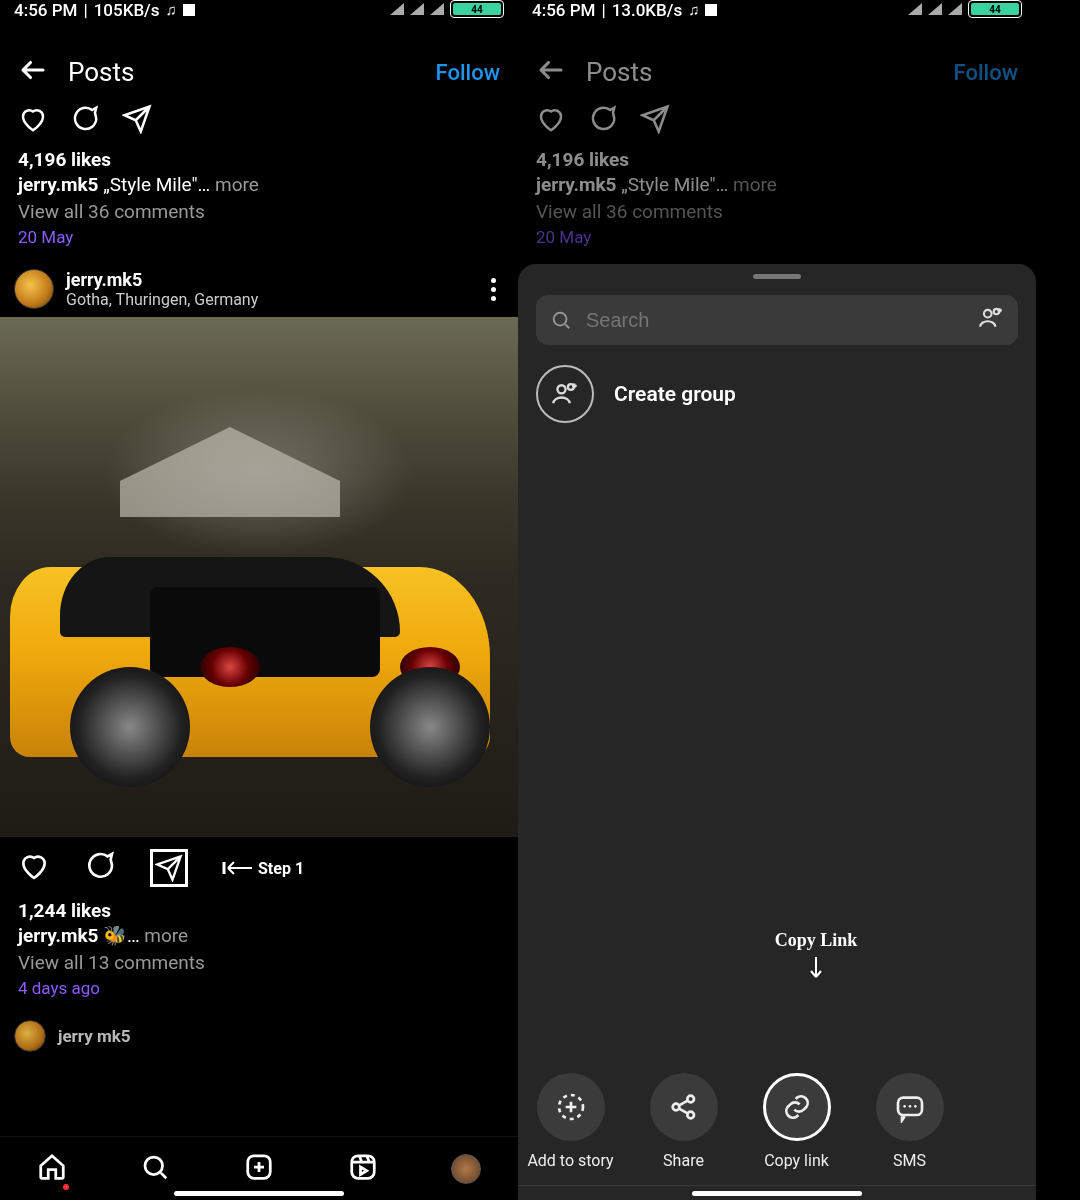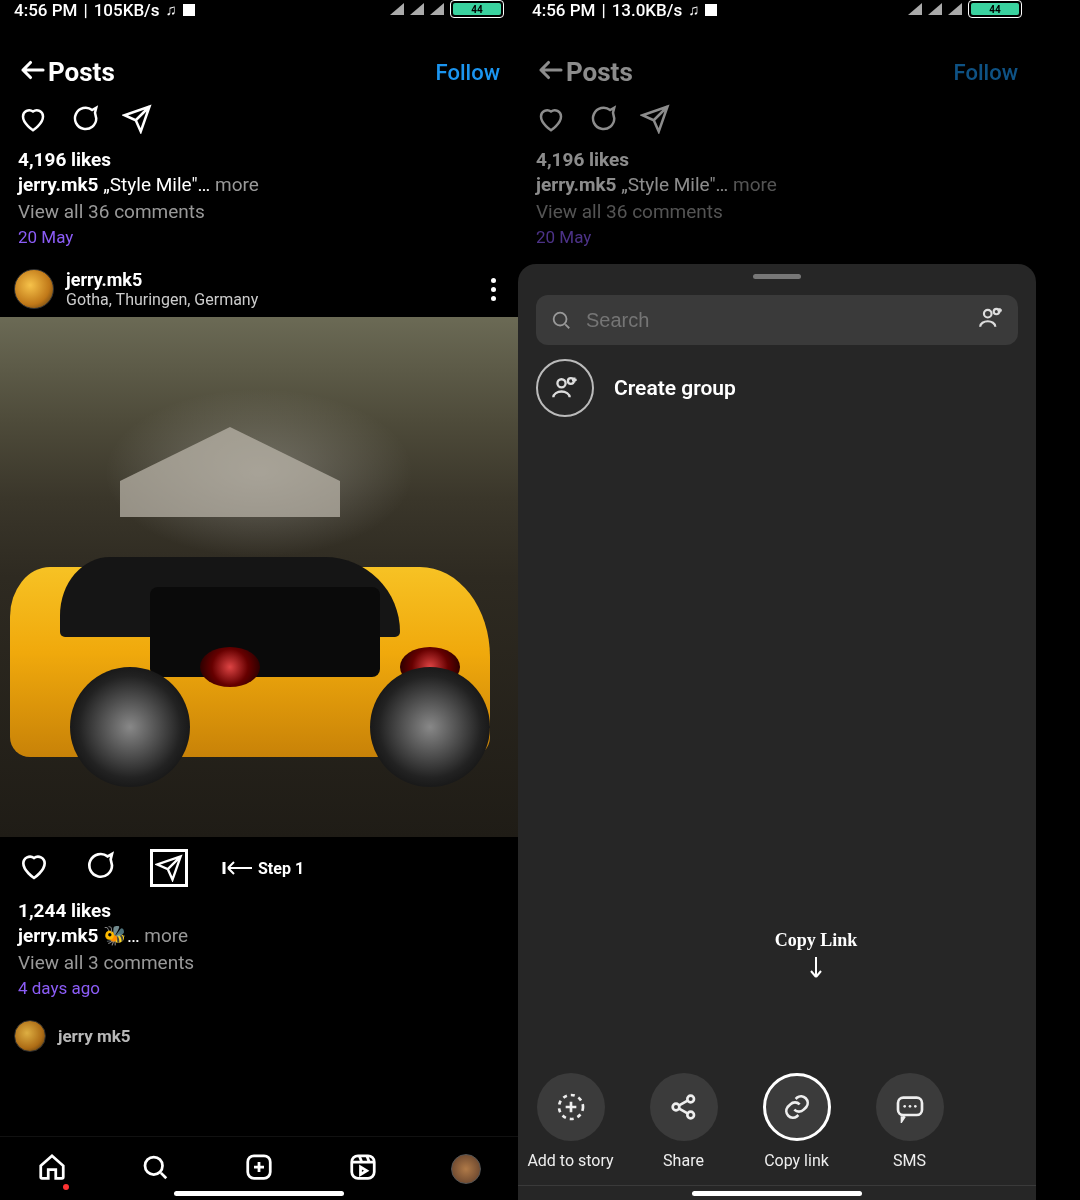--- a/index.html
+++ b/index.html
@@ -46,21 +46,21 @@
     position:relative; height:18px;
   }
   .batt .fill { background:#3ad29f; width:48px; height:12px; border-radius:2px; color:#000; font-size:10px; display:flex; align-items:center; justify-content:center; font-weight:700;}
   
   .header {
     height: 56px;
     display:flex;
     align-items:center;
     padding: 0 18px;
   }
-  .header .title { font-size: 26px; font-weight: 700; }
+  .header .title { font-size: 26px; font-weight: 400; margin-left: 20px; }
   .header .follow { margin-left:auto; color:#1b95f0; font-size:22px; font-weight:500; }
   .back-arrow svg { width: 30px; height: 30px; stroke:#fff; }
   .dim .header .title,
   .dim .header .follow,
   .dim .back-arrow svg { opacity: .55; }
   
   .action-row {
     display:flex; gap: 22px; padding: 4px 18px 2px 18px;
     align-items:center;
   }
@@ -152,21 +152,21 @@
   .nav .home-dot { position:absolute; bottom:10px; left:63px; width:6px; height:6px; background:#f33; border-radius:50%;}
 
   
   .sheet {
     position:absolute; left:0; top:264px; width:518px; bottom:0;
     background:#262626; border-radius:18px 18px 0 0;
     display:flex; flex-direction:column;
   }
   .grabber { width:48px; height:5px; background:#777; border-radius:3px; margin:10px auto 12px auto;}
   .searchbar {
-    margin: 4px 18px 8px 18px;
+    margin: 4px 18px 14px 18px;
     background:#3a3a3a; border-radius:12px; height:50px;
     display:flex; align-items:center; padding:0 14px; gap:14px;
   }
   .searchbar svg { width:22px; height:22px; stroke:#999; fill:none; stroke-width:2;}
   .searchbar input {
     background:transparent; border:none; outline:none; color:#ddd;
     font-size:20px; flex:1;
   }
   .searchbar .grp svg { stroke:#ddd; width:26px; height:26px;}
   .create-group {
@@ -298,21 +298,21 @@
     </span>
   </div>
 
   <div class="meta">
     <div class="likes">1,244 likes</div>
     <div class="caption">
       <span class="user">jerry.mk5</span>
       <span>🐝…</span>
       <span class="more">more</span>
     </div>
-    <div class="comments-link">View all 3 comments</div>
+    <div class="comments-link">View all 13 comments</div>
     <div class="date">4 days ago</div>
   </div>
 
   <div class="post-head" style="padding-bottom:0; opacity:.9;">
     <div class="avatar" style="width:32px;height:32px;"></div>
     <div class="names">
         <div class="user" style="font-size:17px; color:#ccc;">jerry mk5</div>
       </div>
   </div>
 

